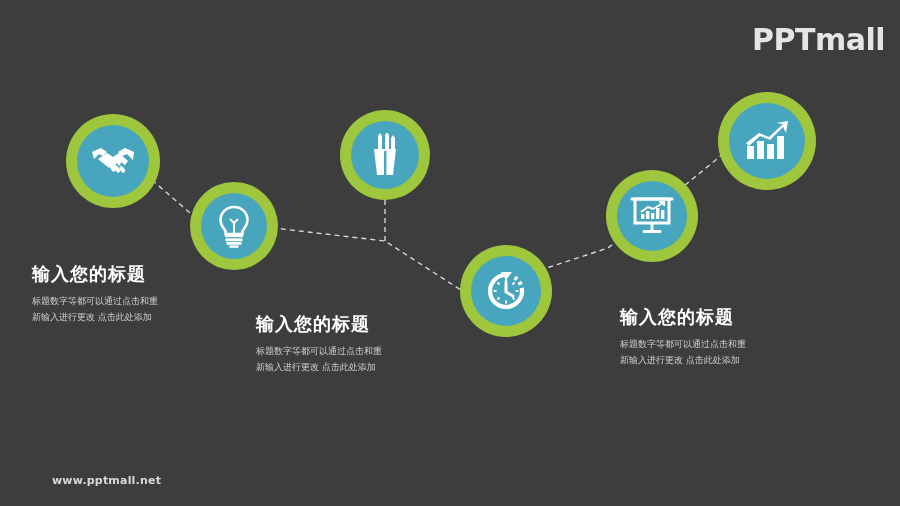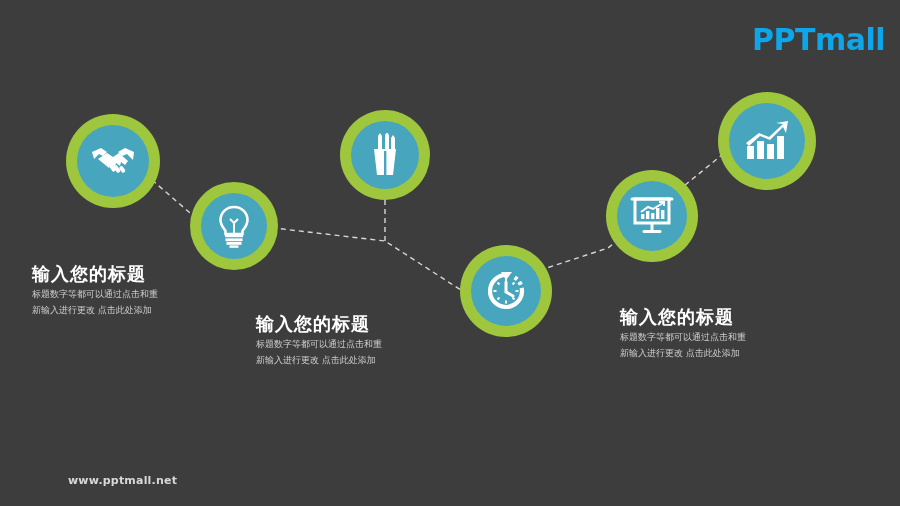--- a/index.html
+++ b/index.html
@@ -19,21 +19,21 @@
     overflow: hidden;
   }
 
   
   #logo {
     position: absolute;
     left: 752px;
     top: 22px;
     width: 130px;
     height: 36px;
-    color: #0ea5e9;
+    color: #e5e5e5;
     font-size: 30px;
     font-weight: bold;
     letter-spacing: -0.5px;
     line-height: 36px;
     font-family: "DejaVu Sans", sans-serif;
     user-select: none;
   }
 
   
   #connectors {
@@ -81,33 +81,33 @@
     font-family: "DejaVu Sans", sans-serif;
   }
   .tb-line {
     color: #cfcfcf;
     font-size: 9px;
     line-height: 16px;
     white-space: nowrap;
     font-family: "DejaVu Sans", sans-serif;
   }
   .tb-body {
+    margin-top: 7px;
   }
 
   
   #footer {
     position: absolute;
     left: 52px;
     top: 474px;
     color: #d8d8d8;
     font-size: 11px;
     font-weight: bold;
     font-family: "DejaVu Sans", sans-serif;
     letter-spacing: 0.2px;
-    margin-left: 16px;
   }
 </style>
 </head>
 <body>
 
 <div id="slide">
 
   <div id="logo">PPTmall</div>
 
   <svg id="connectors" viewBox="0 0 900 506" xmlns="http://www.w3.org/2000/svg">

